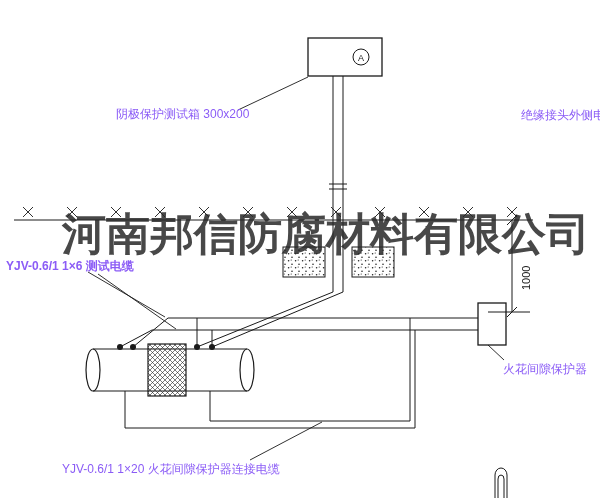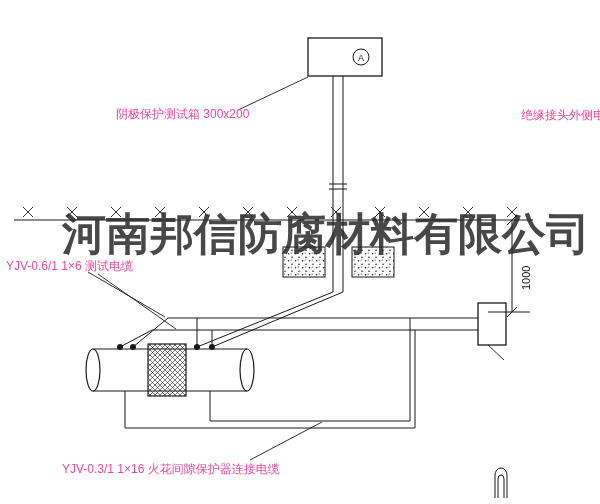--- a/index.html
+++ b/index.html
@@ -1,19 +1,19 @@
 <!DOCTYPE html>
 <html><head>
 <meta charset="utf-8">
 <style>
   html,body{margin:0;padding:0;background:#fff;}
   #stage{position:relative;width:600px;height:504px;background:#ffffff;overflow:hidden;
          font-family:"Liberation Sans","DejaVu Sans",sans-serif;color:#1a1a1a;}
   #stage svg{position:absolute;left:0;top:0;}
-  .lbl{position:absolute;font-size:12px;white-space:nowrap;color:#ec4899;}
+  .lbl{position:absolute;font-size:12px;white-space:nowrap;color:#8b5cf6;}
   .dim-text{position:absolute;left:520px;top:290px;font-size:11px;
             transform:rotate(-90deg);transform-origin:0 0;white-space:nowrap;}
   .watermark{position:absolute;left:62px;top:205px;font-size:44px;font-weight:600;
              font-family:"Liberation Serif","DejaVu Serif",serif;
              color:rgba(40,40,40,0.85);white-space:nowrap;letter-spacing:0px;}
 </style>
 </head>
 <body>
 
 <div id="stage">
@@ -91,18 +91,19 @@
     </g>
 
     <g stroke="#1a1a1a" stroke-width="1" fill="none">
       <path d="M495,498 L495,475 A6,7 0 0 1 507,475 L507,498"></path>
       <path d="M498,498 L498,479 A3,4 0 0 1 504,479 L504,498"></path>
     </g>
   </svg>
 
   <div class="lbl" style="left:116px;top:106px;">阴极保护测试箱 300x200</div>
   <div class="lbl" style="left:521px;top:107px;">绝缘接头外侧电缆</div>
-  <div class="lbl" style="left:6px;top:258px;">YJV-0.6/1  1×6  测试电缆</div>
-  <div class="lbl" style="left:62px;top:461px;">YJV-0.3/1  1×16  火花间隙保护器连接电缆</div>
+  <div class="lbl" style="left:6px;top:258px;font-weight:bold;">YJV-0.6/1  1×6  测试电缆</div>
+  <div class="lbl" style="left:62px;top:461px;">YJV-0.6/1  1×20  火花间隙保护器连接电缆</div>
+  <div class="lbl" style="left:503px;top:361px;">火花间隙保护器</div>
   <div class="dim-text">1000</div>
 
   <div class="watermark">河南邦信防腐材料有限公司</div>
 </div>
 
 </body></html>

